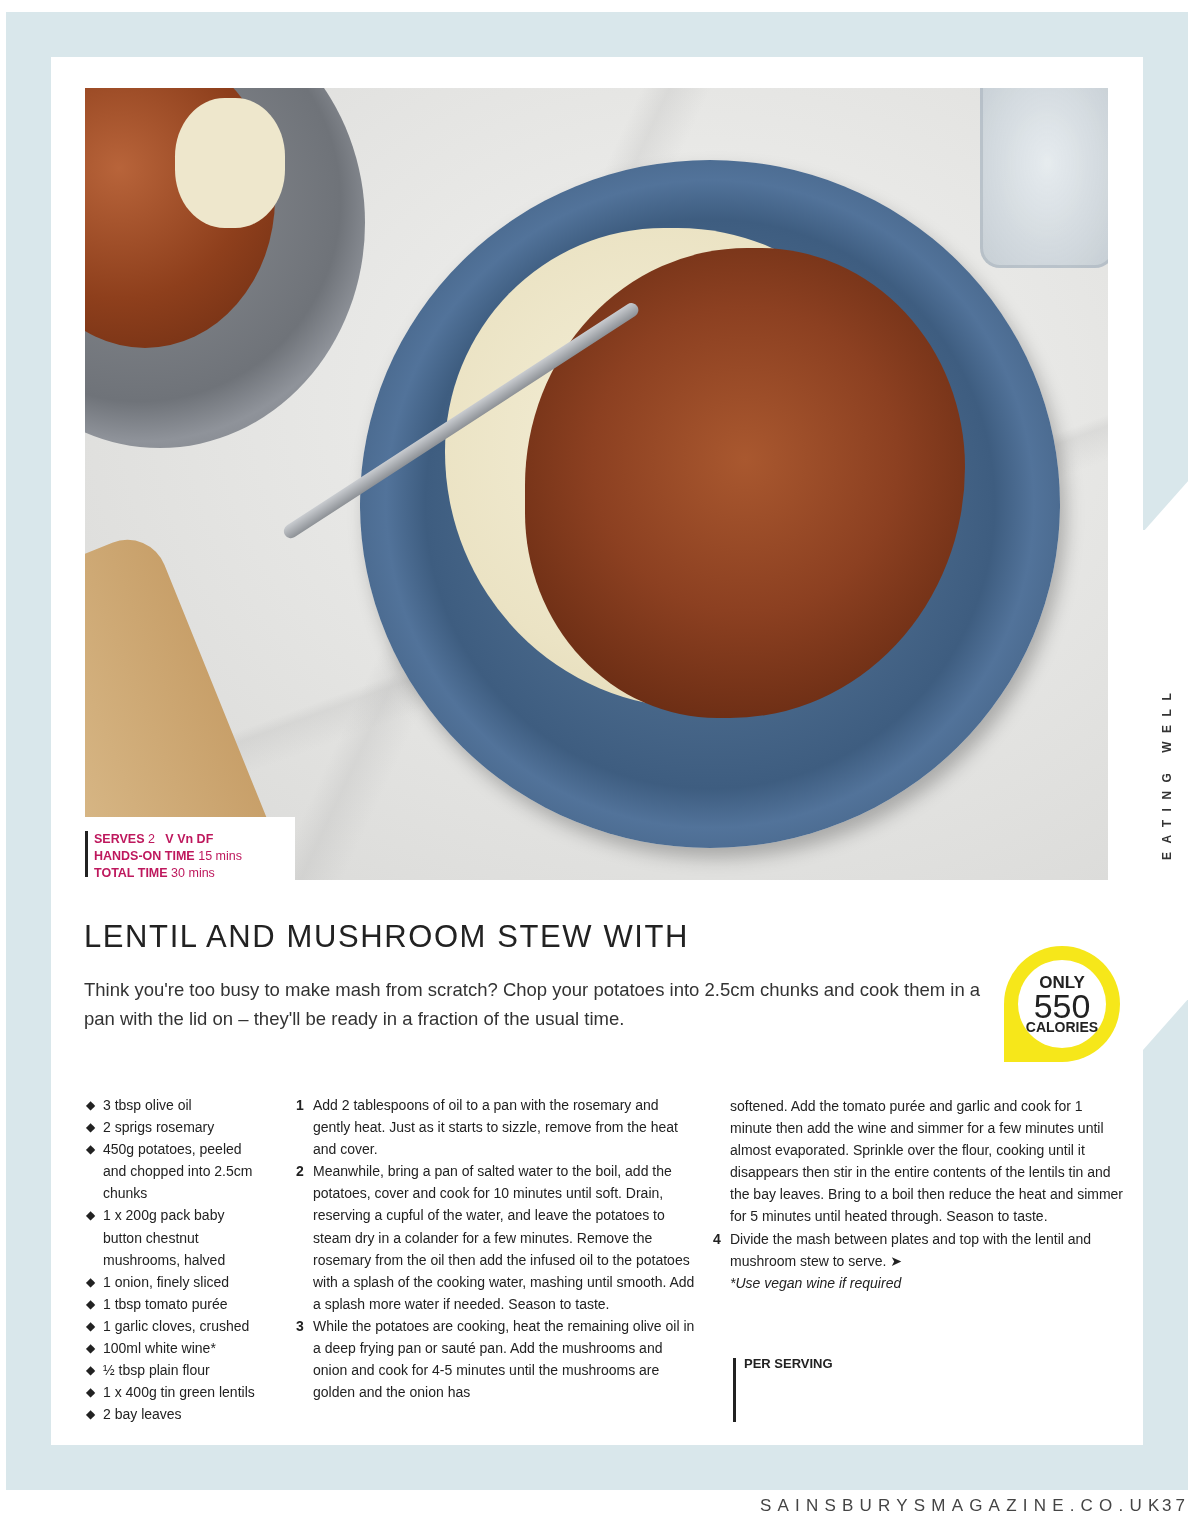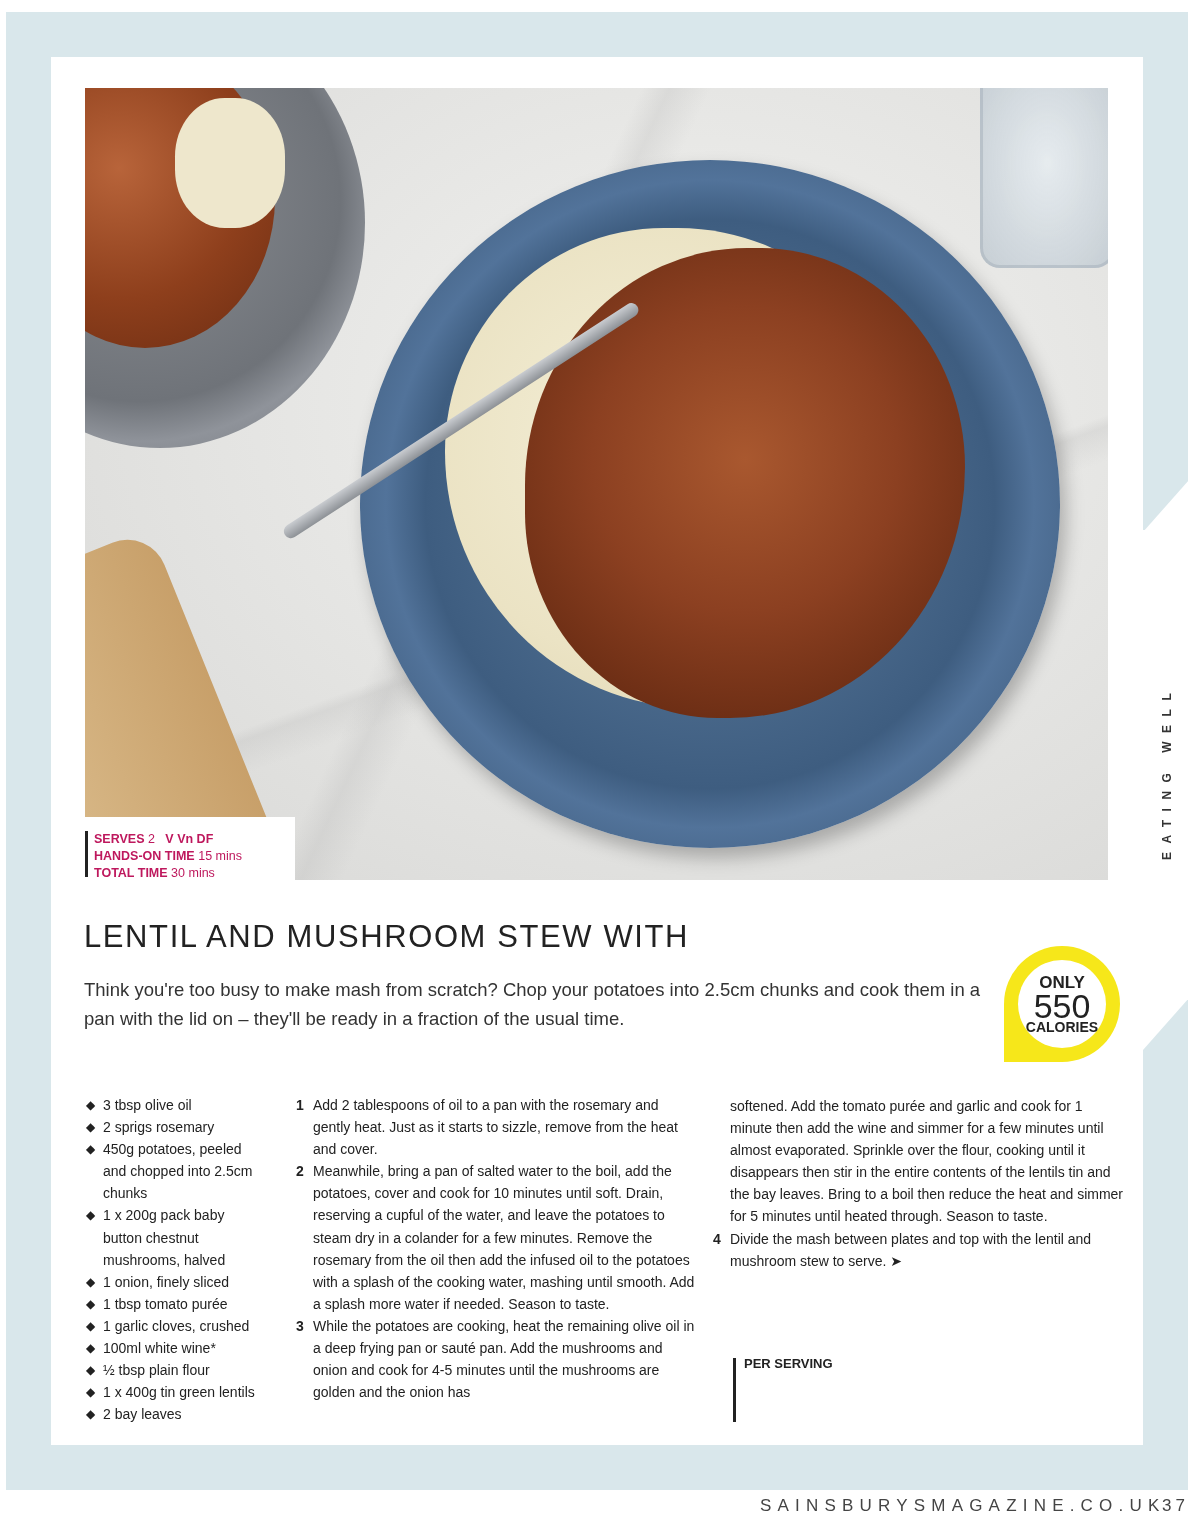--- a/index.html
+++ b/index.html
@@ -149,20 +149,21 @@
 
 <div class="col steps1">
   <div class="step"><span class="num">1</span><span>Add 2 tablespoons of oil to a pan with the rosemary and gently heat. Just as it starts to sizzle, remove from the heat and cover.</span></div>
   <div class="step"><span class="num">2</span><span>Meanwhile, bring a pan of salted water to the boil, add the potatoes, cover and cook for 10 minutes until soft. Drain, reserving a cupful of the water, and leave the potatoes to steam dry in a colander for a few minutes. Remove the rosemary from the oil then add the infused oil to the potatoes with a splash of the cooking water, mashing until smooth. Add a splash more water if needed. Season to taste.</span></div>
   <div class="step"><span class="num">3</span><span>While the potatoes are cooking, heat the remaining olive oil in a deep frying pan or sauté pan. Add the mushrooms and onion and cook for 4-5 minutes until the mushrooms are golden and the onion has</span></div>
 </div>
 
 <div class="col steps2">
   <div class="step"><span>softened. Add the tomato purée and garlic and cook for 1 minute then add the wine and simmer for a few minutes until almost evaporated. Sprinkle over the flour, cooking until it disappears then stir in the entire contents of the lentils tin and the bay leaves. Bring to a boil then reduce the heat and simmer for 5 minutes until heated through. Season to taste.</span></div>
   <div class="step"><span class="num">4</span><span>Divide the mash between plates and top with the lentil and mushroom stew to serve. ➤</span></div>
+  <div class="footnote">*Use vegan wine if required</div>
 </div>
 
 <div class="nutri-bar"></div>
 <div class="nutri">
   <div class="nutri-title">PER SERVING</div>
 </div>
 
 <div class="footer-site">SAINSBURYSMAGAZINE.CO.UK</div>
 <div class="footer-page">37</div>
 

